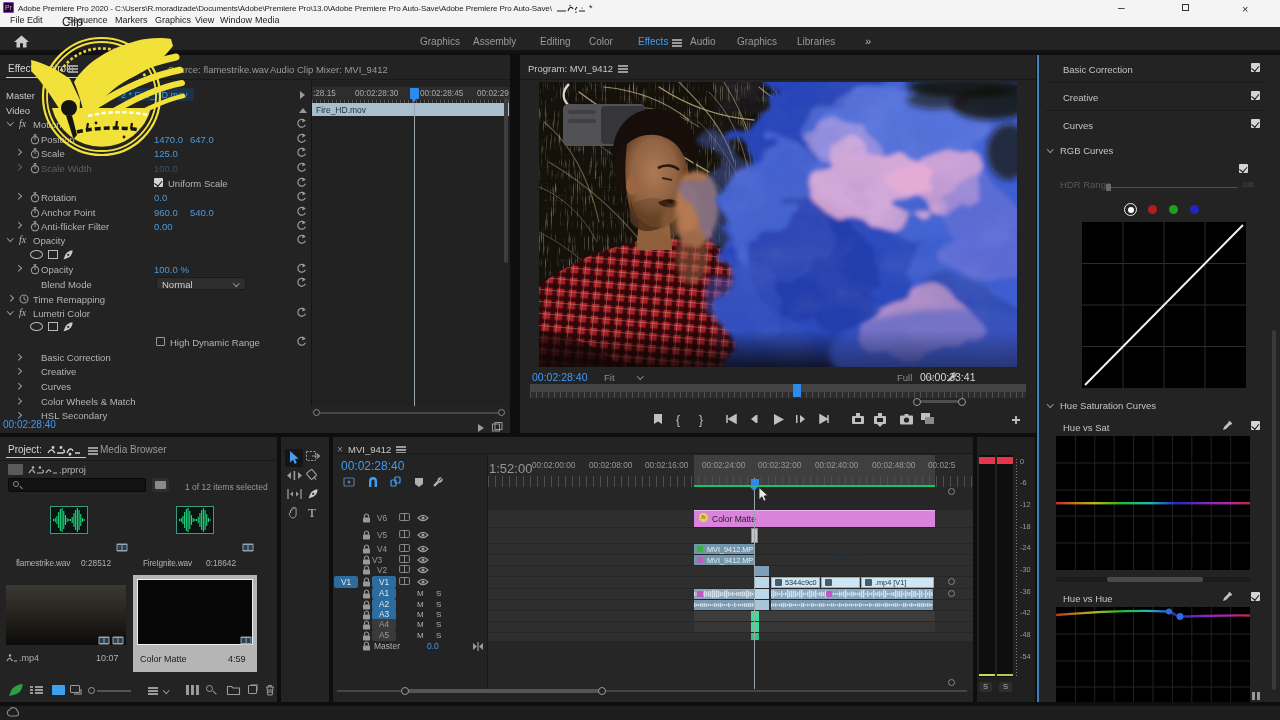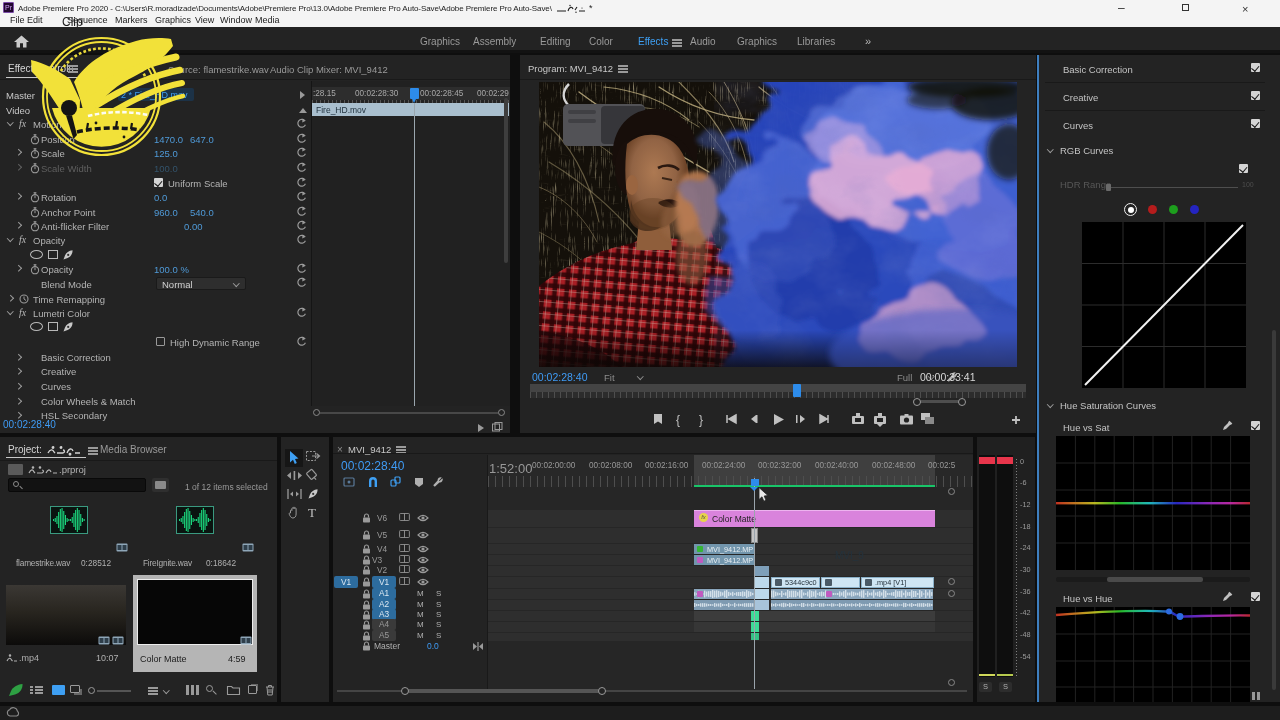--- a/index.html
+++ b/index.html
@@ -171,21 +171,21 @@
 <div class="txt val" style="left:154px;top:207px;">960.0</div>
 <div class="txt val" style="left:190px;top:207px;">540.0</div>
 <svg style="left:296px;top:206px" width="11" height="11">
     <use href="#rs"></use>
   </svg>
 <div class="cvr" style="left:16px;top:223px;border-color:#9a9a9a"></div>
 <svg style="left:30px;top:221px" width="10" height="11">
     <use href="#sw"></use>
   </svg>
 <div class="txt" style="left:41px;top:221px;">Anti-flicker Filter</div>
-<div class="txt val" style="left:154px;top:221px;margin-left:30px;">0.00</div>
+<div class="txt val" style="left:154px;top:221px;">0.00</div>
 <svg style="left:296px;top:220px" width="11" height="11">
     <use href="#rs"></use>
   </svg>
 <div class="cvd" style="left:8px;top:236px;border-color:#9a9a9a"></div>
 <div class="abs" style="left:19px;top:234px;color:#b8b8b8;font-size:10px;font-style:italic;font-family:'Liberation Serif',serif">fx</div>
 <div class="txt" style="left:33px;top:235px;">Opacity</div>
 <svg style="left:296px;top:234px" width="11" height="11">
     <use href="#rs"></use>
   </svg>
 <div class="abs" style="left:30px;top:250px;width:13px;height:9px;border:1.2px solid #b8b8b8;border-radius:50%"></div>

